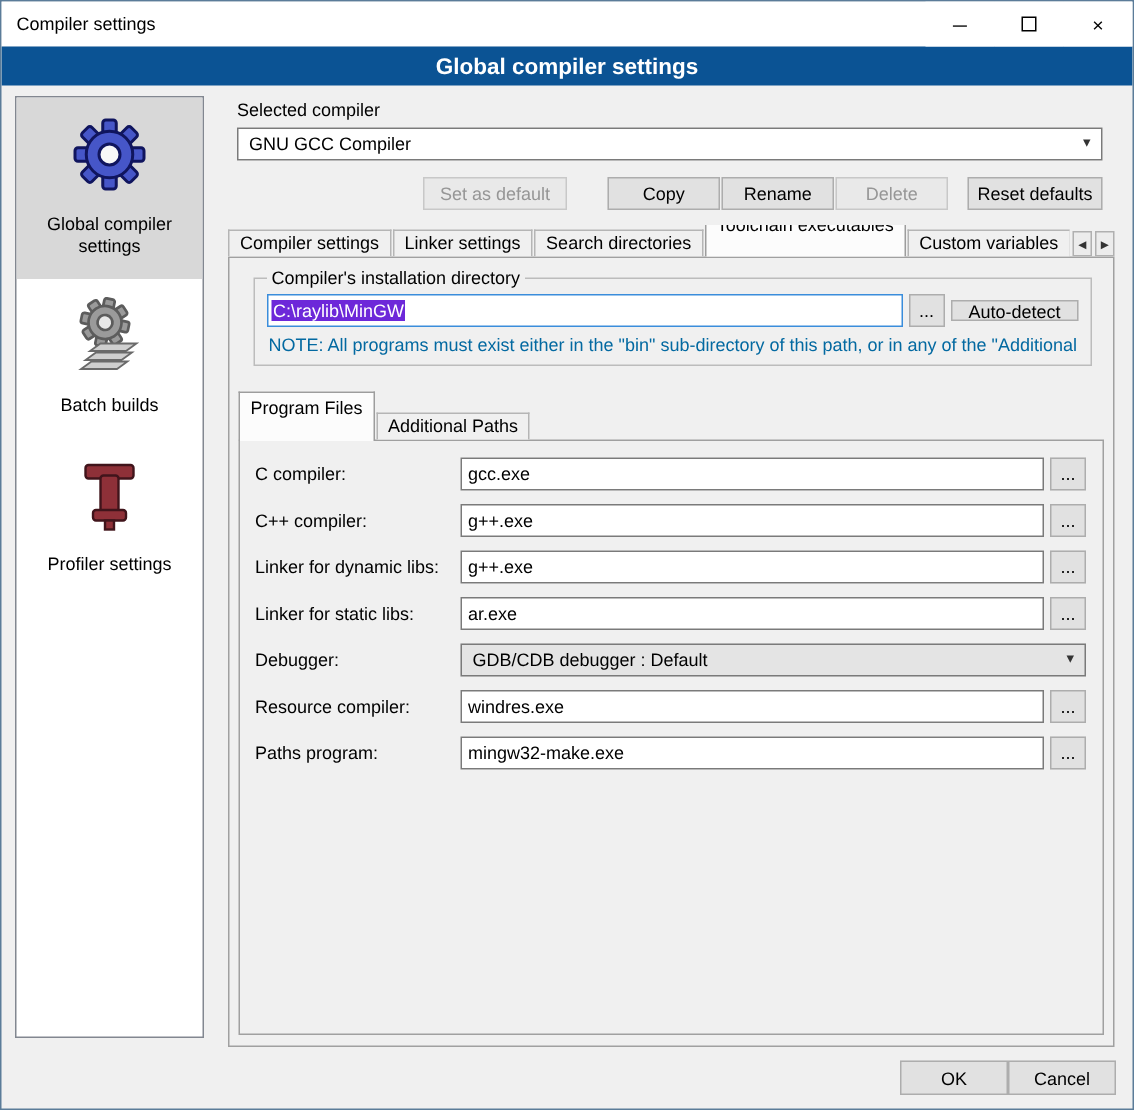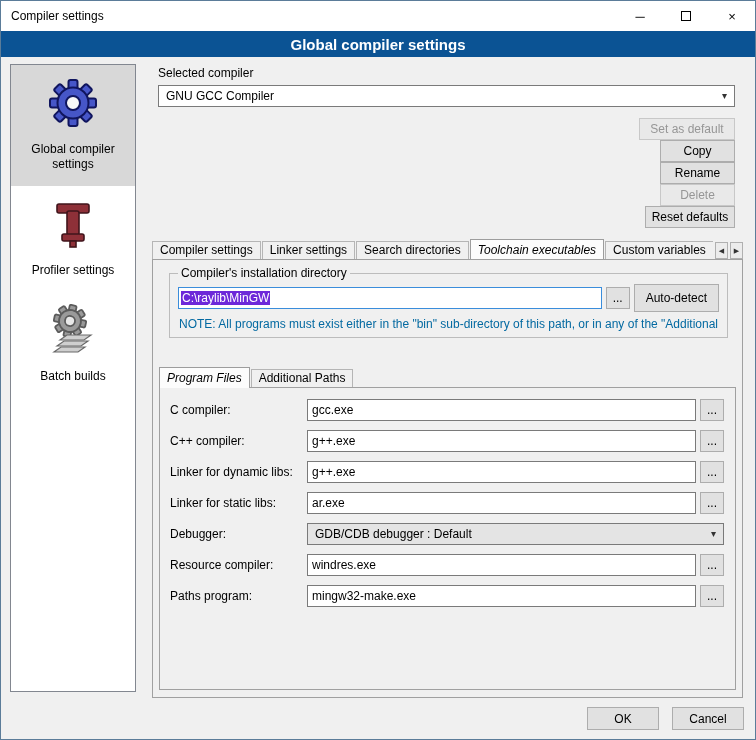--- a/index.html
+++ b/index.html
@@ -46,36 +46,36 @@
     height: 22px; border: 1px solid #7a7a7a; background: #fff;
     display: flex; align-items: center; padding: 0 7px;
   }
   .combo .arrow { margin-left: auto; color: #333; font-size: 10px; line-height: 1; }
   .compiler-combo { margin: 0 13px 0 11px; }
   .btn {
     height: 22px; background: #e1e1e1; border: 1px solid #adadad;
     font-family: inherit; font-size: 12px; padding: 0 10px; color: #000; cursor: default;
   }
   .btn.disabled { color: #969696; background: #e9e9e9; border-color: #c8c8c8; }
-  .actions-row { display: flex; margin: 11px 13px 10px 11px; align-items: flex-end; flex-direction: column; }
+  .actions-row { display: flex; margin: 11px 13px 10px 11px; align-items: flex-start; }
   .actions-row .set-default { margin-left: 124px; width: 96px; padding: 0; }
   .actions-row .copy { margin-left: 27px; width: 75px; padding: 0; }
   .actions-row .rename, .actions-row .delete { margin-left: 1px; width: 75px; padding: 0; }
   .actions-row .reset { margin-left: auto; width: 90px; padding: 0; }
   
   .tabstrip { display: flex; align-items: flex-end; height: 21px; padding: 0 5px; position: relative; z-index: 2; }
   .tabs-scroll { flex: 1; display: flex; align-items: flex-end; overflow: hidden; height: 21px; }
   .tab {
     flex: none; height: 18px; line-height: 17px; padding: 0 7px;
     background: #f0f0f0; border: 1px solid #b5b5b5; border-bottom: none; margin-right: 1px;
     white-space: nowrap;
   }
   .tab.active {
-    height: 21px; line-height: 20px; background: #fcfcfc;
-    border-color: #9d9d9d; margin-bottom: -1px; position: relative; z-index: 2; font-style: italic;
+    height: 33px; line-height: 20px; background: #fcfcfc;
+    border-color: #9d9d9d; margin-bottom: -1px; position: relative; z-index: 2;
   }
   .tab-arrows { display: flex; gap: 2px; margin-left: 2px; }
   .tab-arrow {
     width: 13px; height: 17px; padding: 0; font-size: 7px; color: #333;
     display: flex; align-items: center; justify-content: center;
     background: #ececec; border: 1px solid #b0b0b0;
   }
   .panel {
     flex: 1; min-height: 0; border: 1px solid #a0a0a0; margin: 0 5px 6px;
     display: flex; flex-direction: column; position: relative; z-index: 1; background: #f0f0f0;
@@ -83,38 +83,38 @@
   
   fieldset.groupbox { margin: 6px 16px 0; border: 1px solid #bcbcbc; padding: 4px 8px 4px 8px; }
   fieldset.groupbox legend { padding: 0 3px; }
   .dir-row { display: flex; align-items: center; gap: 4px; }
   .dir-box {
     flex: 1; height: 22px; border: 1px solid #3a8ddb; background: #fff;
     display: flex; align-items: center; padding: 0 2px; overflow: hidden;
   }
   .sel { background: #6d28d9; color: #fff; padding: 0 1px; white-space: nowrap; }
   .browse-btn { width: 24px; height: 22px; padding: 0; flex: none; }
-  .autodetect-btn { height: 28px; padding: 0 11px; flex: none; }
+  .autodetect-btn { height: 14px; padding: 0 11px; flex: none; }
   .note { margin: 5px 1px 2px; color: #0369a1; white-space: nowrap; overflow: hidden; }
   
   .subtabs { display: flex; align-items: flex-end; height: 21px; margin: 28px 6px 0; position: relative; z-index: 2; }
   .subpanel {
     flex: 1; min-height: 0; border: 1px solid #a0a0a0; margin: 0 6px 7px;
     padding: 11px 11px 0 10px; position: relative; z-index: 1;
   }
   .frm-row { display: flex; align-items: center; margin-bottom: 9px; }
   .frm-label { width: 137px; flex: none; }
   .text-input {
     flex: 1; height: 22px; border: 1px solid #7a7a7a; background: #fff;
     padding: 0 4px; font-family: inherit; font-size: 12px; min-width: 0;
   }
   .browse-mini { width: 24px; height: 22px; padding: 0; margin-left: 4px; flex: none; }
   .frm-combo { flex: 1; background: #e4e4e4; }
   
-  .footer { position: absolute; right: 11px; bottom: 9px; display: flex; gap: 13px; }
+  .footer { position: absolute; right: 11px; bottom: 9px; display: flex; }
   .footer .btn { width: 72px; height: 23px; padding: 0; }
 </style>
 </head>
 <body>
 
 <div class="window">
 
   <div class="titlebar">
     <div class="titlebar-title">Compiler settings</div>
     <div class="titlebar-controls">
@@ -141,49 +141,49 @@
           <rect x="-4.5" y="-23" width="9" height="46" rx="2" transform="rotate(90)"></rect>
           <rect x="-4.5" y="-23" width="9" height="46" rx="2" transform="rotate(135)"></rect>
           <circle r="15.5"></circle>
           <circle r="7" fill="#f7f7f7"></circle>
         </g>
       </svg>
       <div class="sb-label">Global compiler settings</div>
     </div>
     <div class="sb-item">
       <svg class="sb-icon" viewBox="0 0 52 52">
-        <g fill="#8e3038" stroke="#40141b" stroke-width="1.6">
-          <rect x="10" y="6" width="32" height="9" rx="2"></rect>
-          <rect x="20" y="13" width="12" height="24" rx="2"></rect>
-          <rect x="15" y="36" width="22" height="7" rx="2"></rect>
-          <rect x="23" y="43" width="6" height="6"></rect>
-        </g>
-      </svg>
-      <div class="sb-label">Profiler settings</div>
-    </div>
-    <div class="sb-item">
-      <svg class="sb-icon" viewBox="0 0 52 52">
         <g transform="translate(23,17) rotate(12)">
           <g fill="#9a9a9a" stroke="#5c5c5c" stroke-width="1.8">
             <rect x="-3.5" y="-16" width="7" height="32" rx="1.5"></rect>
             <rect x="-3.5" y="-16" width="7" height="32" rx="1.5" transform="rotate(45)"></rect>
             <rect x="-3.5" y="-16" width="7" height="32" rx="1.5" transform="rotate(90)"></rect>
             <rect x="-3.5" y="-16" width="7" height="32" rx="1.5" transform="rotate(135)"></rect>
             <circle r="11"></circle>
           </g>
           <circle r="5" fill="#e8e8e8" stroke="#5c5c5c" stroke-width="1.8"></circle>
         </g>
         <g fill="#cfcfcf" stroke="#6a6a6a" stroke-width="1.2">
           <path d="M20 31 l24 0 -7 5 -24 0 z"></path>
           <path d="M17 37 l24 0 -7 5 -24 0 z"></path>
           <path d="M14 43 l24 0 -7 5 -24 0 z"></path>
         </g>
       </svg>
       <div class="sb-label">Batch builds</div>
     </div>
+    <div class="sb-item">
+      <svg class="sb-icon" viewBox="0 0 52 52">
+        <g fill="#8e3038" stroke="#40141b" stroke-width="1.6">
+          <rect x="10" y="6" width="32" height="9" rx="2"></rect>
+          <rect x="20" y="13" width="12" height="24" rx="2"></rect>
+          <rect x="15" y="36" width="22" height="7" rx="2"></rect>
+          <rect x="23" y="43" width="6" height="6"></rect>
+        </g>
+      </svg>
+      <div class="sb-label">Profiler settings</div>
+    </div>
   </div>
 
   <div class="main">
     <div class="field-label">Selected compiler</div>
 
     <div class="combo compiler-combo">
       <span>GNU GCC Compiler</span>
       <span class="arrow">▾</span>
     </div>
 

